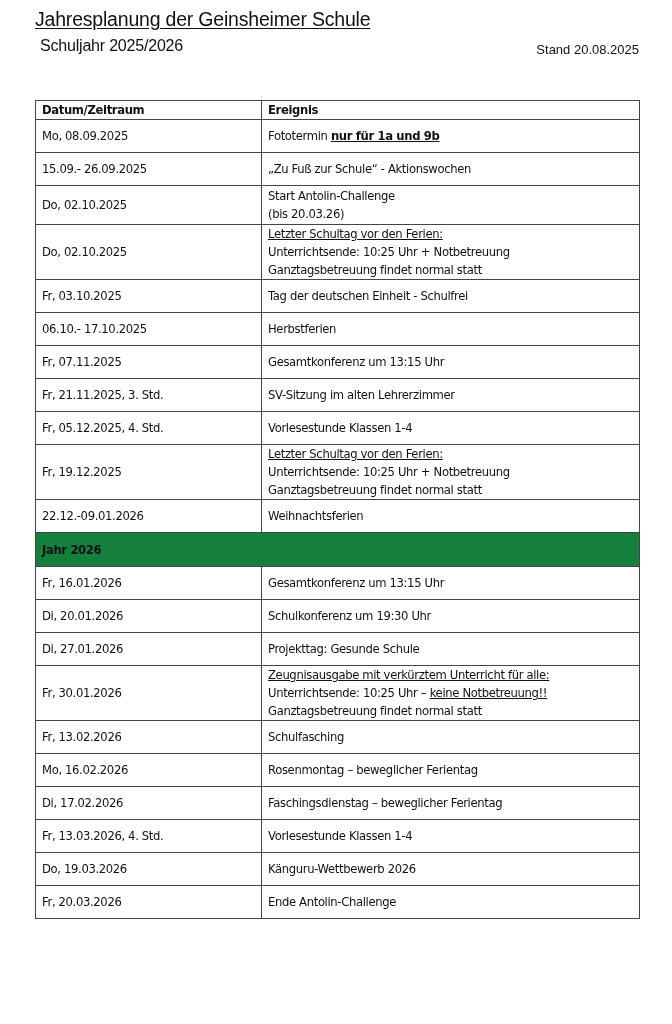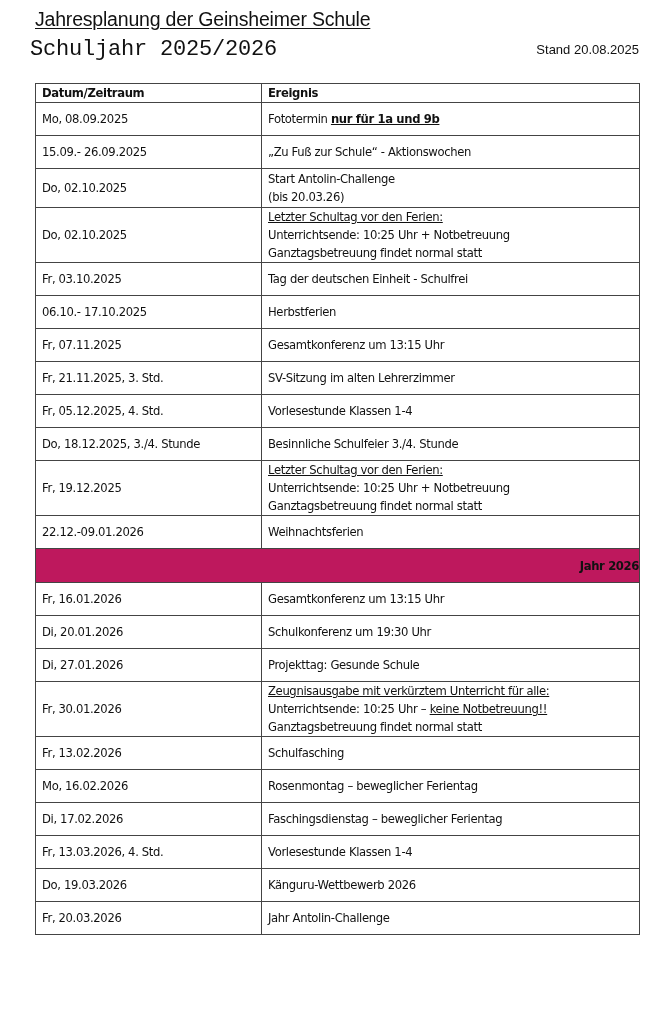--- a/index.html
+++ b/index.html
@@ -3,42 +3,42 @@
   <meta charset="utf-8">
   <style>
     html, body { margin: 0; padding: 0; background: #ffffff; }
     body { width: 672px; height: 1024px; position: relative; overflow: hidden; color: #111; }
     .title {
       position: absolute; left: 35px; top: 8px;
       font-family: "Liberation Sans", sans-serif; font-weight: normal; font-size: 19.5px;
       text-decoration: underline; text-underline-offset: 2px; letter-spacing: -0.2px;
     }
     .subtitle {
-      position: absolute; left: 30px; top: 37px;
-      font-family: Liberation Mono, monospace; font-size: 22px; letter-spacing: -0.2px;
+      position: absolute; left: 40px; top: 37px;
+      font-family: Liberation Sans, sans-serif; font-size: 16px; letter-spacing: -0.2px;
     }
     .stand {
       position: absolute; right: 33px; top: 42px;
       font-family: "Liberation Sans", sans-serif; font-size: 13px;
     }
     table {
-      position: absolute; left: 35px; top: 83px; width: 605px;
+      position: absolute; left: 35px; top: 100px; width: 605px;
       border-collapse: collapse;
       font-family: "DejaVu Sans", sans-serif; font-size: 11.6px; letter-spacing: -0.35px;
     }
     td, th {
       border: 1px solid #444; padding: 0 0 0 6px; text-align: left; vertical-align: middle;
       line-height: 18px; font-weight: normal;
     }
     th { font-weight: bold; }
     td.c1, th.c1 { width: 219px; }
     tr.r1 td { height: 32px; }
     tr.r2 td { height: 38px; }
     tr.r3 td { height: 54px; }
-    tr.section td { background: #be185d; text-align: right; font-weight: bold; height: 33px; }
+    tr.section td { background: #15803d; text-align: left; font-weight: bold; height: 33px; }
     .u { text-decoration: underline; }
     .b { font-weight: bold; }
   </style>
 </head>
 <body>
 
 <div class="title">Jahresplanung der Geinsheimer Schule</div>
 <div class="subtitle">Schuljahr 2025/2026</div>
 <div class="stand">Stand 20.08.2025</div>
 
@@ -86,24 +86,20 @@
       <td>Gesamtkonferenz um 13:15 Uhr</td>
     </tr>
     <tr class="r1">
       <td class="c1">Fr, 21.11.2025, 3. Std.</td>
       <td>SV-Sitzung im alten Lehrerzimmer</td>
     </tr>
     <tr class="r1">
       <td class="c1">Fr, 05.12.2025, 4. Std.</td>
       <td>Vorlesestunde Klassen 1-4</td>
     </tr>
-    <tr class="r1">
-      <td class="c1">Do, 18.12.2025, 3./4. Stunde</td>
-      <td>Besinnliche Schulfeier 3./4. Stunde</td>
-    </tr>
     <tr class="r3">
       <td class="c1">Fr, 19.12.2025</td>
       <td>
           <div class="u">Letzter Schultag vor den Ferien:</div>
           <div>Unterrichtsende: 10:25 Uhr + Notbetreuung</div>
           <div>Ganztagsbetreuung findet normal statt</div>
         </td>
     </tr>
     <tr class="r1">
       <td class="c1">22.12.-09.01.2026</td>
@@ -147,16 +143,16 @@
     <tr class="r1">
       <td class="c1">Fr, 13.03.2026, 4. Std.</td>
       <td>Vorlesestunde Klassen 1-4</td>
     </tr>
     <tr class="r1">
       <td class="c1">Do, 19.03.2026</td>
       <td>Känguru-Wettbewerb 2026</td>
     </tr>
     <tr class="r1">
       <td class="c1">Fr, 20.03.2026</td>
-      <td>Jahr Antolin-Challenge</td>
+      <td>Ende Antolin-Challenge</td>
     </tr>
   </tbody>
 </table>
 
 </body></html>

